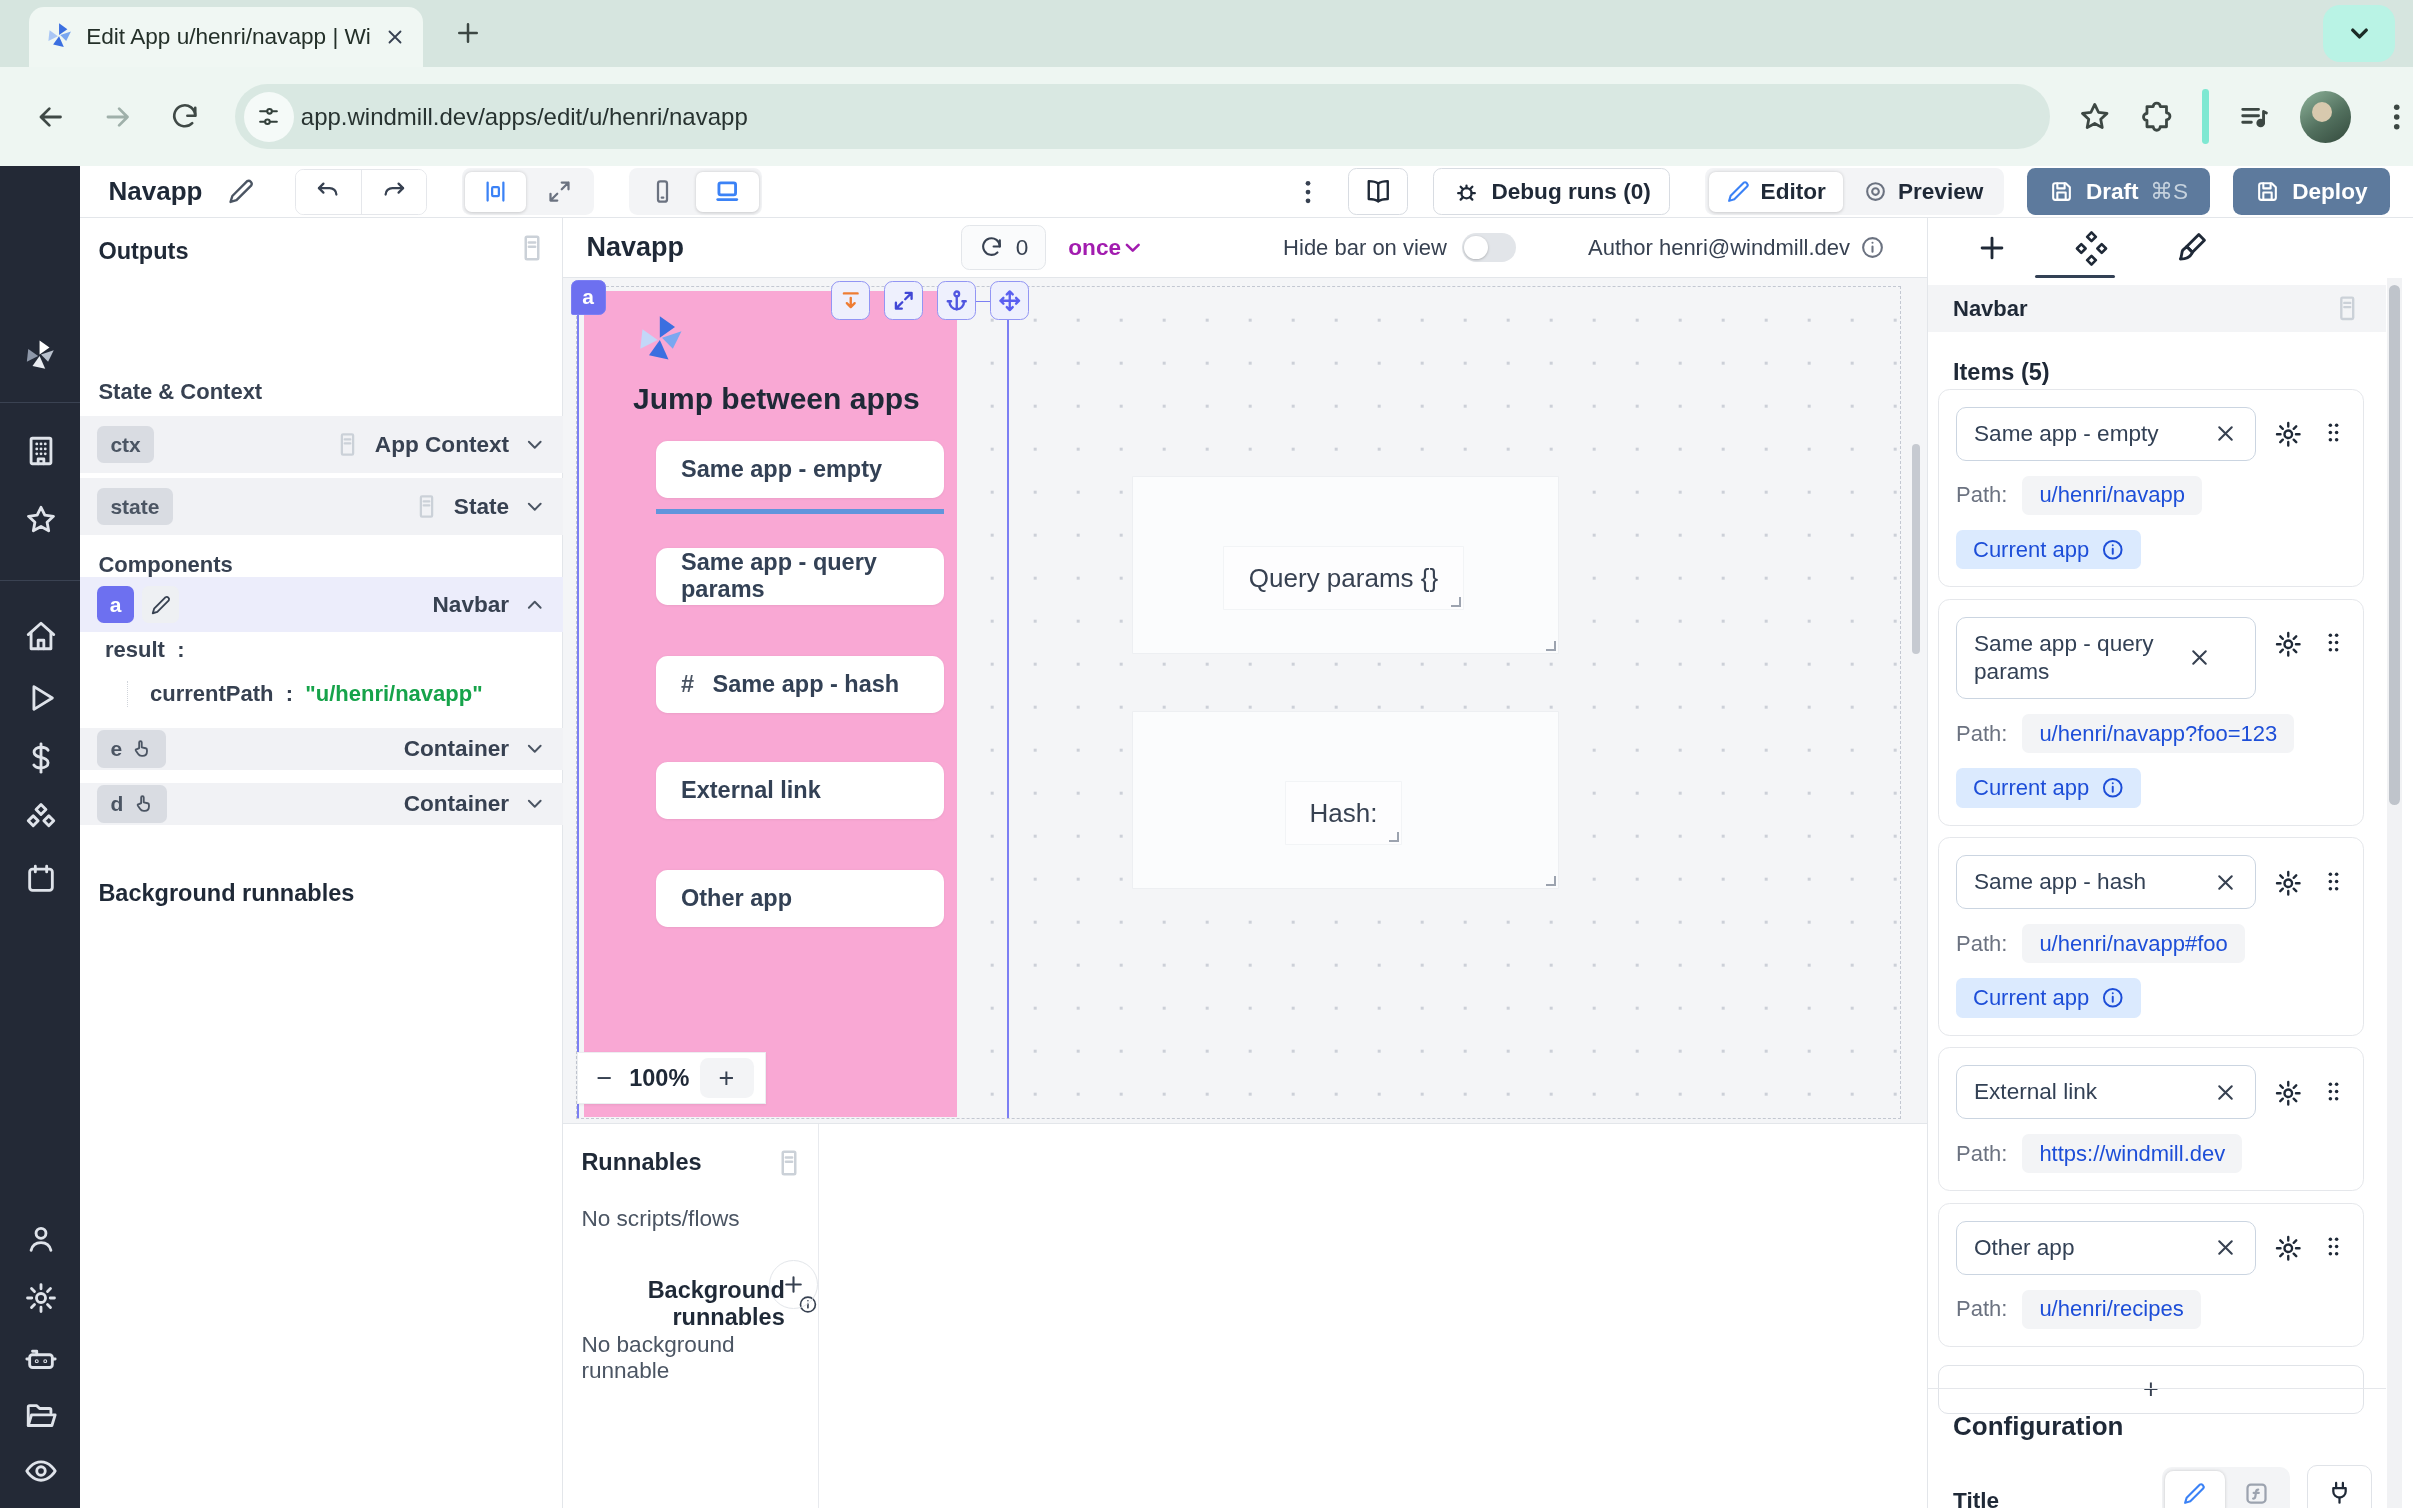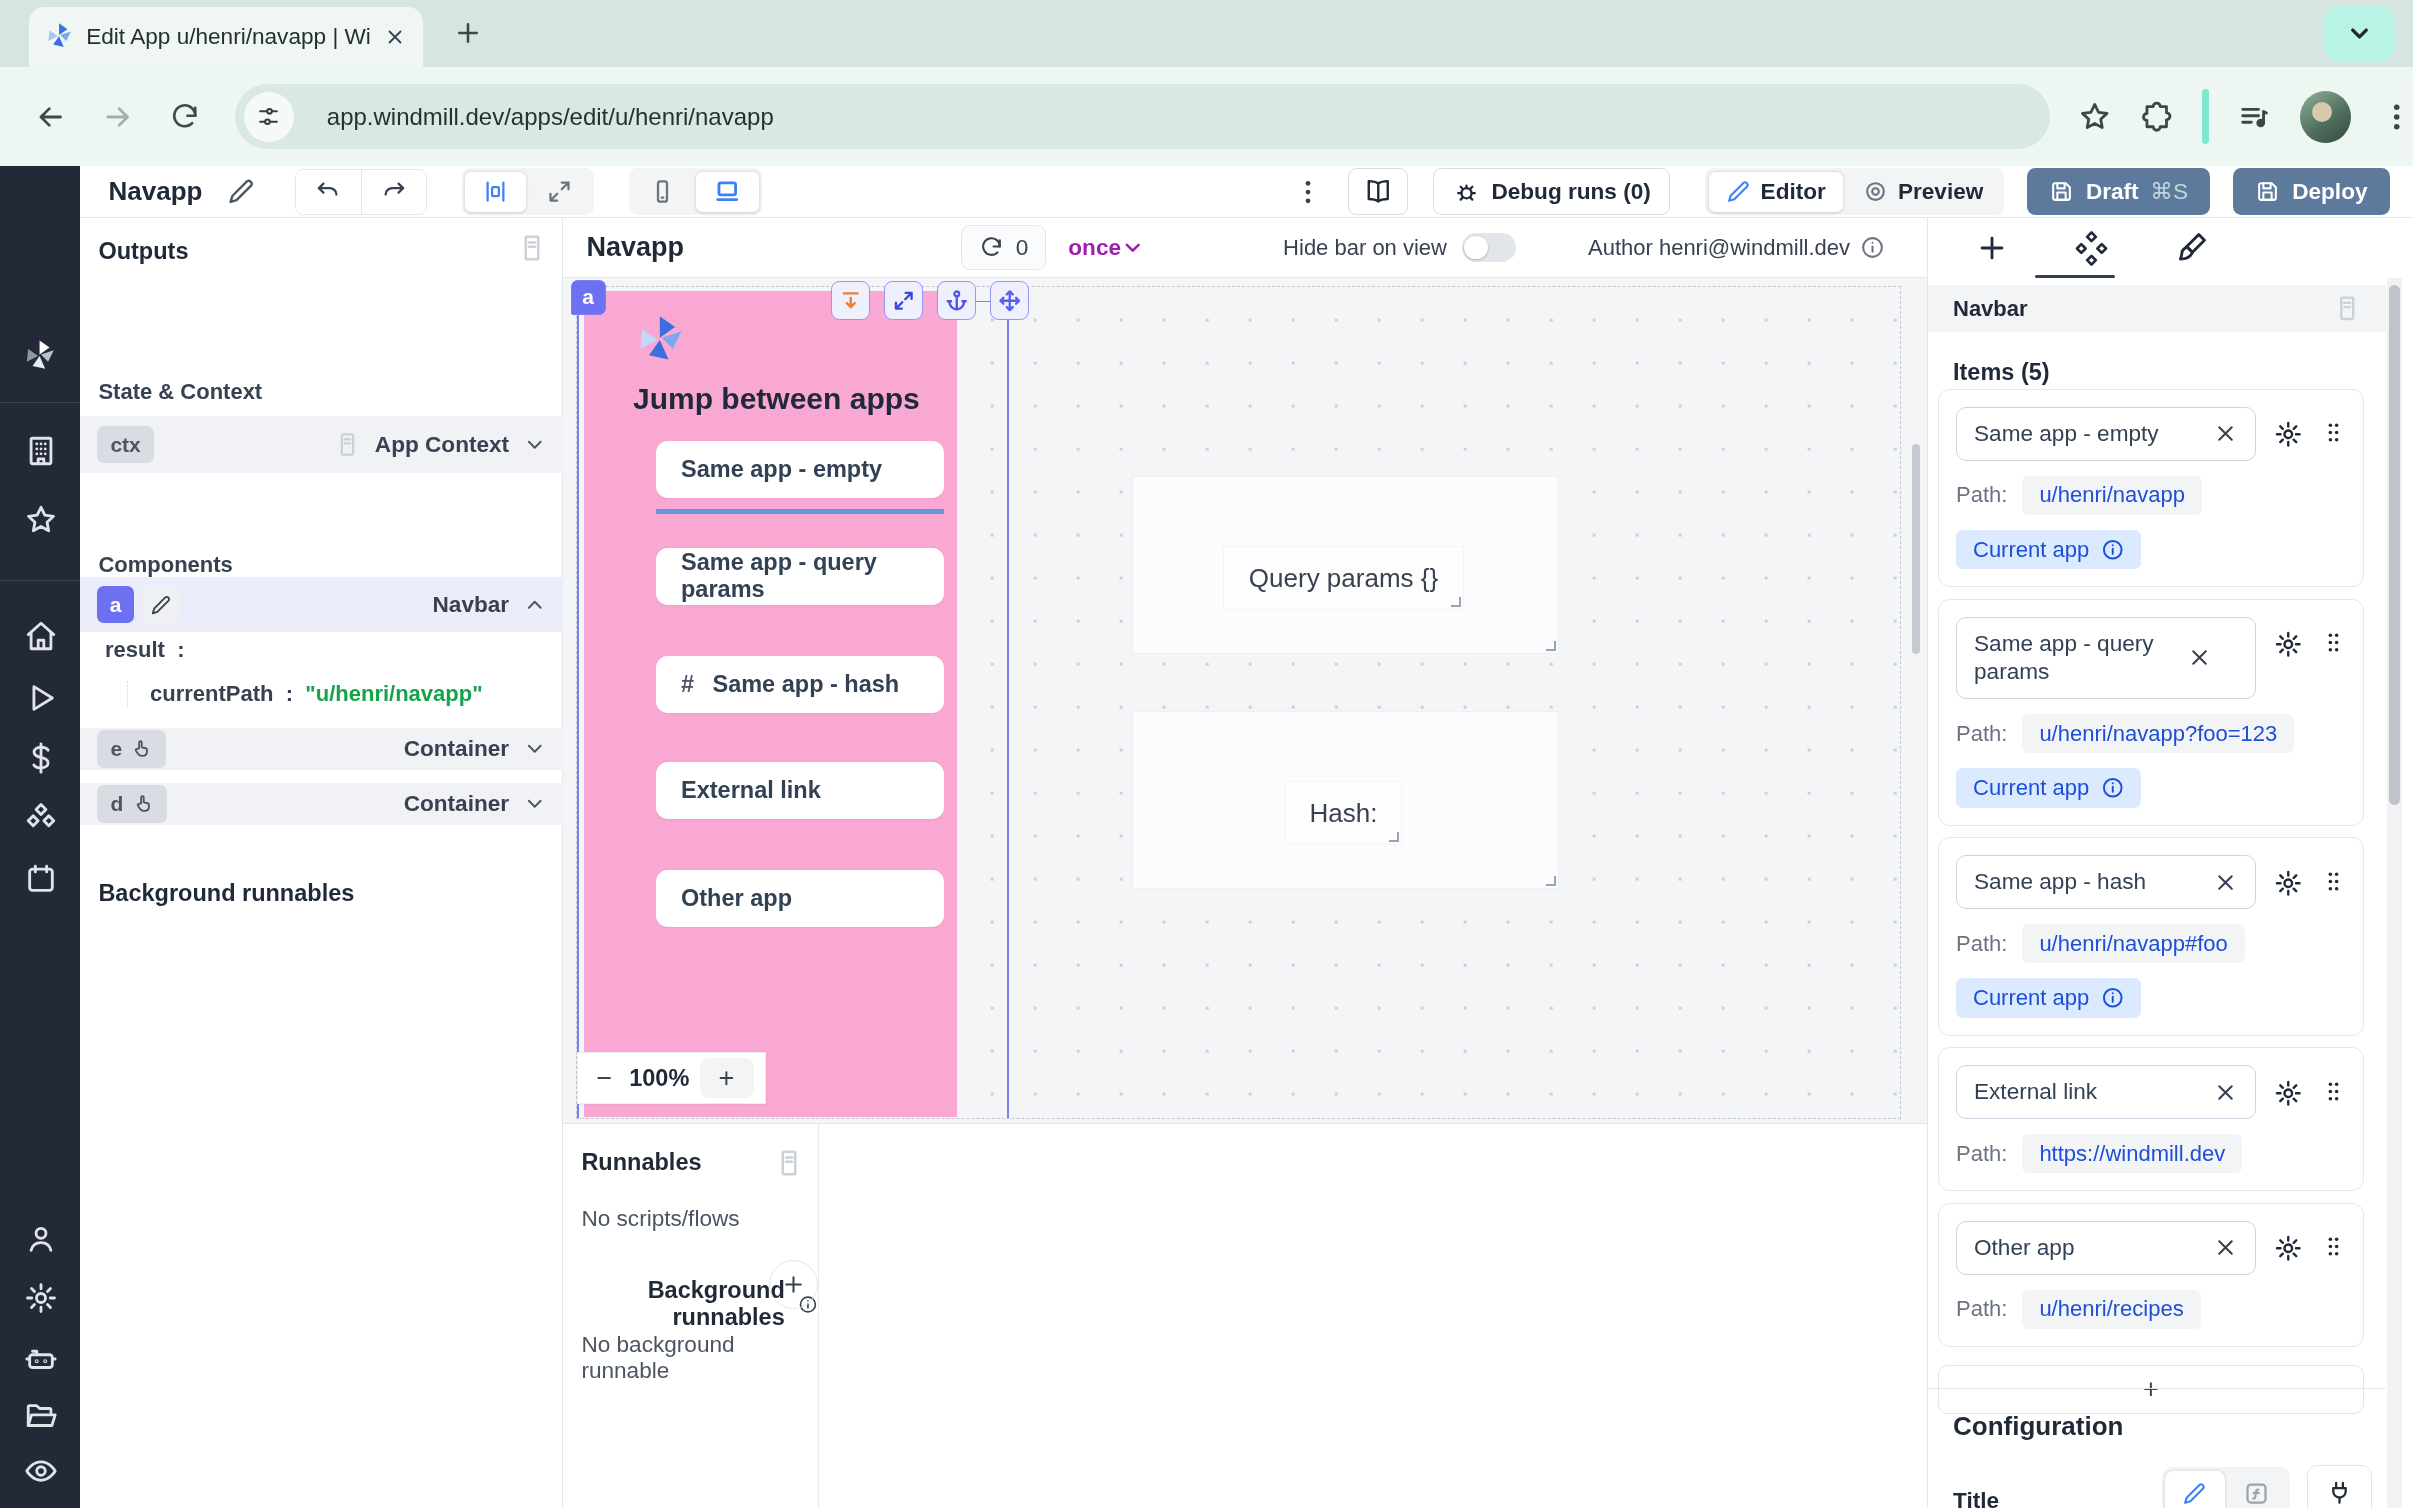--- a/index.html
+++ b/index.html
@@ -11,21 +11,21 @@
 
   
   #tabstrip { left:0; top:0; width:2413px; height:67px; background:#d6e5df; }
   #tab { left:29px; top:6.7px; width:394px; height:60px; background:#f0f7f3; border-radius:15px 15px 0 0; display:flex; align-items:center; padding:0 17px; gap:11.7px; }
   #tab-title { font-size:22.6px; color:#243029; white-space:nowrap; overflow:hidden; flex:1; }
   #newtab { left:453px; top:18.4px; color:#3c4743; }
   #tablist-btn { left:2323px; top:5px; width:72px; height:57px; background:#b9f3e5; border-radius:17px; display:flex; align-items:center; justify-content:center; color:#1c2b26; }
   #toolbar { left:0; top:67px; width:2413px; height:99px; background:#eef6f2; display:flex; align-items:center; }
   .nav-ic { margin-left:34px; color:#3f4946; }
   .nav-ic.dis { color:#9fb0aa; }
-  #urlpill { margin-left:35px; width:1844px; height:65px; background:#d9e8e2; border-radius:34px; display:flex; align-items:center; padding-left:8.4px; gap:33px; }
+  #urlpill { margin-left:35px; width:1844px; height:65px; background:#d9e8e2; border-radius:34px; display:flex; align-items:center; padding-left:8.4px; gap:7px; }
   #tune-circle { width:50px; height:50px; border-radius:50%; background:#f5faf8; display:flex; align-items:center; justify-content:center; color:#33403b; }
   #url-text { font-size:24px; color:#273230; }
   .tb-right { margin-left:28.5px; color:#3c4743; }
   #teal-bar { width:6.7px; height:55px; border-radius:3.4px; background:#7ee8d2; margin-left:28.5px; }
   #avatar { width:52px; height:52px; border-radius:50%; margin-left:28.5px; background:linear-gradient(145deg,#8fb49b 0%,#52705e 55%,#33493c 100%); position:relative; overflow:hidden; }
   #avatar::after { content:""; position:absolute; left:11.7px; top:11.7px; width:20px; height:20px; border-radius:50%; background:#d8c9ae; }
 
   
   #appbar { left:80px; top:166px; width:2333px; height:52px; background:#fff; border-bottom:0.8px solid #e3e6ea; display:flex; align-items:center; }
   #app-name { margin-left:28.5px; font-size:26px; font-weight:bold; color:#1f2937; }
@@ -379,20 +379,33 @@
       <svg class="ic doc-ic" width="27" height="27" viewBox="0 0 24 24">
           <rect x="7" y="3" width="10" height="18" rx="1"></rect>
           <path d="M9.5 7.5h5M9.5 11h5"></path>
         </svg>
       <span class="type">App Context</span>
       <svg class="ic chev" width="23.5" height="23.5" viewBox="0 0 24 24">
           <path d="M6 9l6 6 6-6"></path>
         </svg>
     </span>
   </div>
+  <div class="lrow" style="top:260px;height:57px">
+    <span class="badge">state</span>
+    <span class="rgt">
+      <svg class="ic doc-ic" width="27" height="27" viewBox="0 0 24 24">
+          <rect x="7" y="3" width="10" height="18" rx="1"></rect>
+          <path d="M9.5 7.5h5M9.5 11h5"></path>
+        </svg>
+      <span class="type">State</span>
+      <svg class="ic chev" width="23.5" height="23.5" viewBox="0 0 24 24">
+          <path d="M6 9l6 6 6-6"></path>
+        </svg>
+    </span>
+  </div>
   <div class="abs sec-title" style="left:18.4px;top:334px">Components</div>
   <div class="lrow sel" style="top:359px;height:55px">
     <span class="abadge">a</span>
     <span class="pencil-box" style="margin-left:8.4px">
       <svg class="ic" width="22" height="22" viewBox="0 0 24 24">
           <path d="M17 3.5a2.6 2.6 0 013.5 3.5L8 19.5 3 21l1.5-5z"></path>
         </svg>
     </span>
     <span class="rgt">
       <span class="type">Navbar</span>

